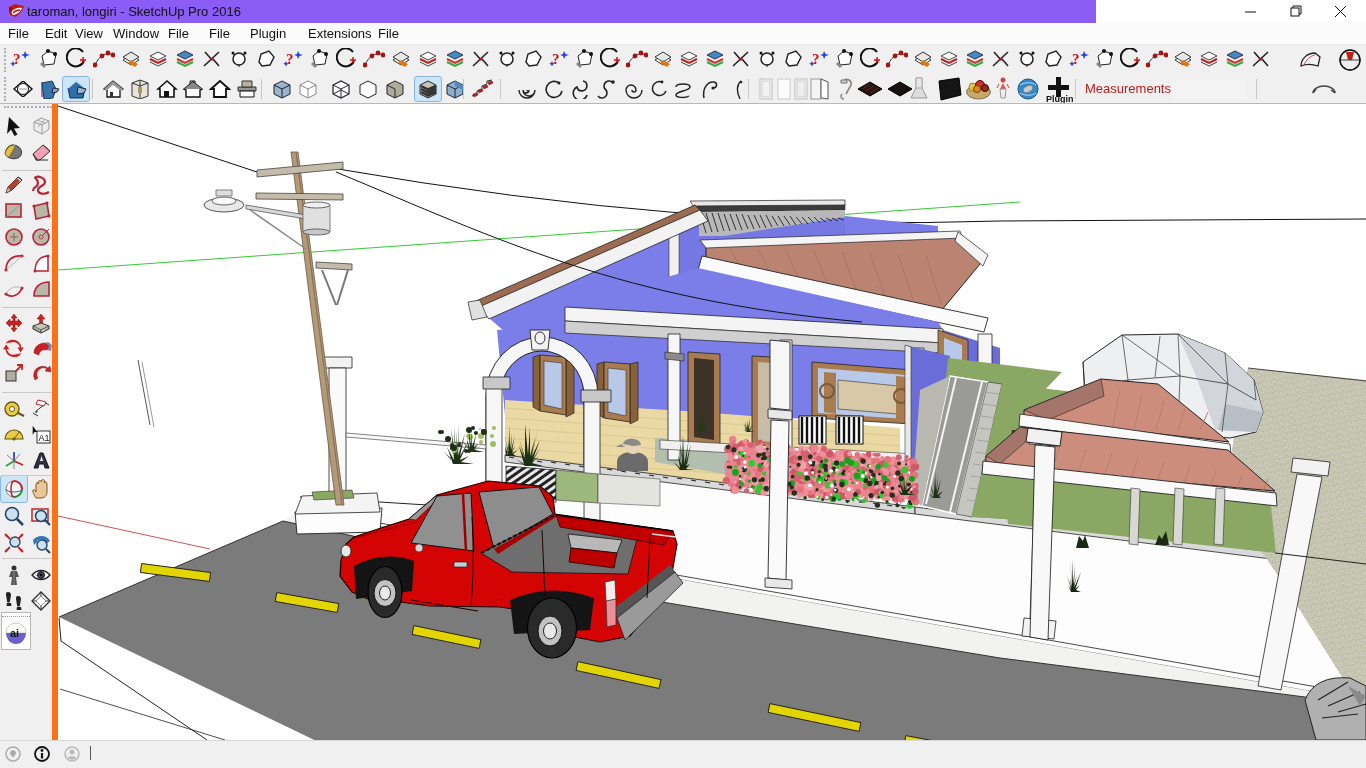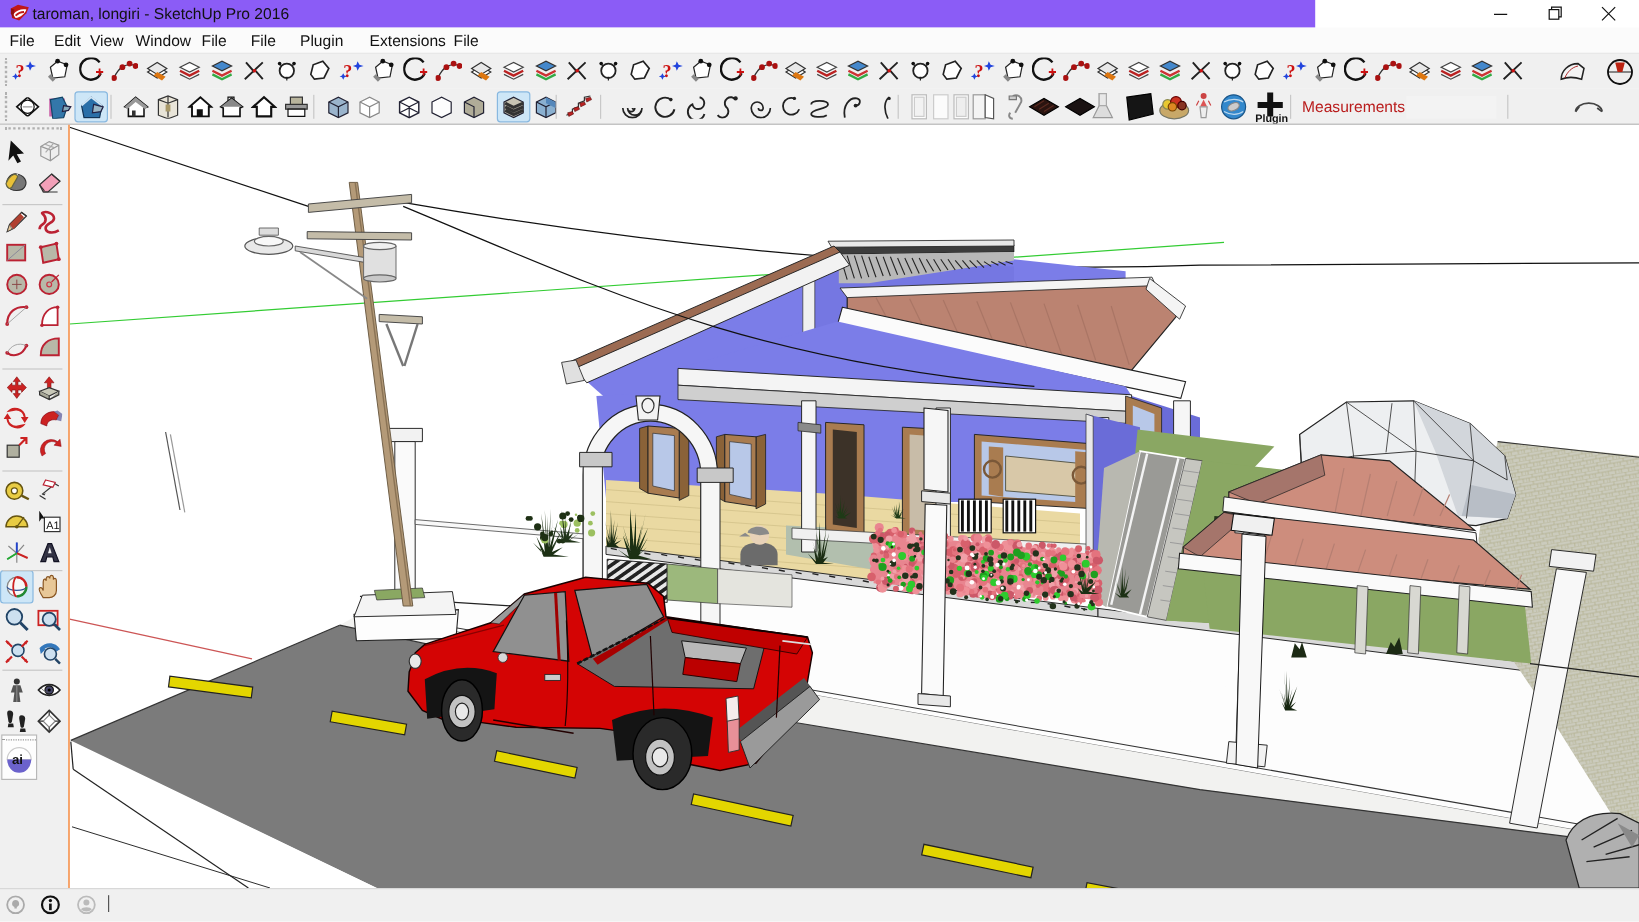--- a/index.html
+++ b/index.html
@@ -1,21 +1,21 @@
 <!DOCTYPE html>
 <html><head><meta charset="utf-8"><style>
 *{margin:0;padding:0;box-sizing:border-box}
 html,body{width:1366px;height:768px;overflow:hidden;font-family:"Liberation Sans",sans-serif;background:#fff}
 #titlebar{position:absolute;left:0;top:0;width:1096px;height:23px;background:#8b5cf6}
 #titlebar .txt{position:absolute;left:27px;top:4px;font-size:13px;color:#111}
 #menubar{position:absolute;left:0;top:23px;width:1366px;height:21px;background:#fbfbfb}
 #menubar span{position:absolute;top:3px;font-size:13px;color:#111}
 #tb1{position:absolute;left:0;top:44px;width:1366px;height:30px;background:#f0f0f0;border-top:1px solid #e8e8e8}
 #tb2{position:absolute;left:0;top:74px;width:1366px;height:30px;background:#f0f0f0;border-bottom:1px solid #b8b8b8}
-#palette{position:absolute;left:0;top:104px;width:58px;height:636px;background:#f0f0f0;border-right:1px solid #f97316}
+#palette{position:absolute;left:0;top:104px;width:58px;height:636px;background:#f0f0f0;border-right:6px solid #f97316}
 #scene{position:absolute;left:58px;top:104px;width:1308px;height:636px;background:#fff}
 #statusbar{position:absolute;left:0;top:740px;width:1366px;height:28px;background:#f0f0f0;border-top:1px solid #d8d8d8}
 .ti{position:absolute;top:3px}
 #tb2 .ti{top:4px}
 .vsep{position:absolute;top:5px;width:1px;height:20px;background:#c8c8c8}
 .grip{position:absolute;width:3px;border-left:2px dotted #b0b0b0;height:24px}
 .winbtn{position:absolute;top:0;width:45px;height:23px}
 </style></head><body>
 <div id="scene"><svg width="1308" height="636">
       <rect x="0" y="0" width="1308" height="636" fill="#ffffff"></rect>

